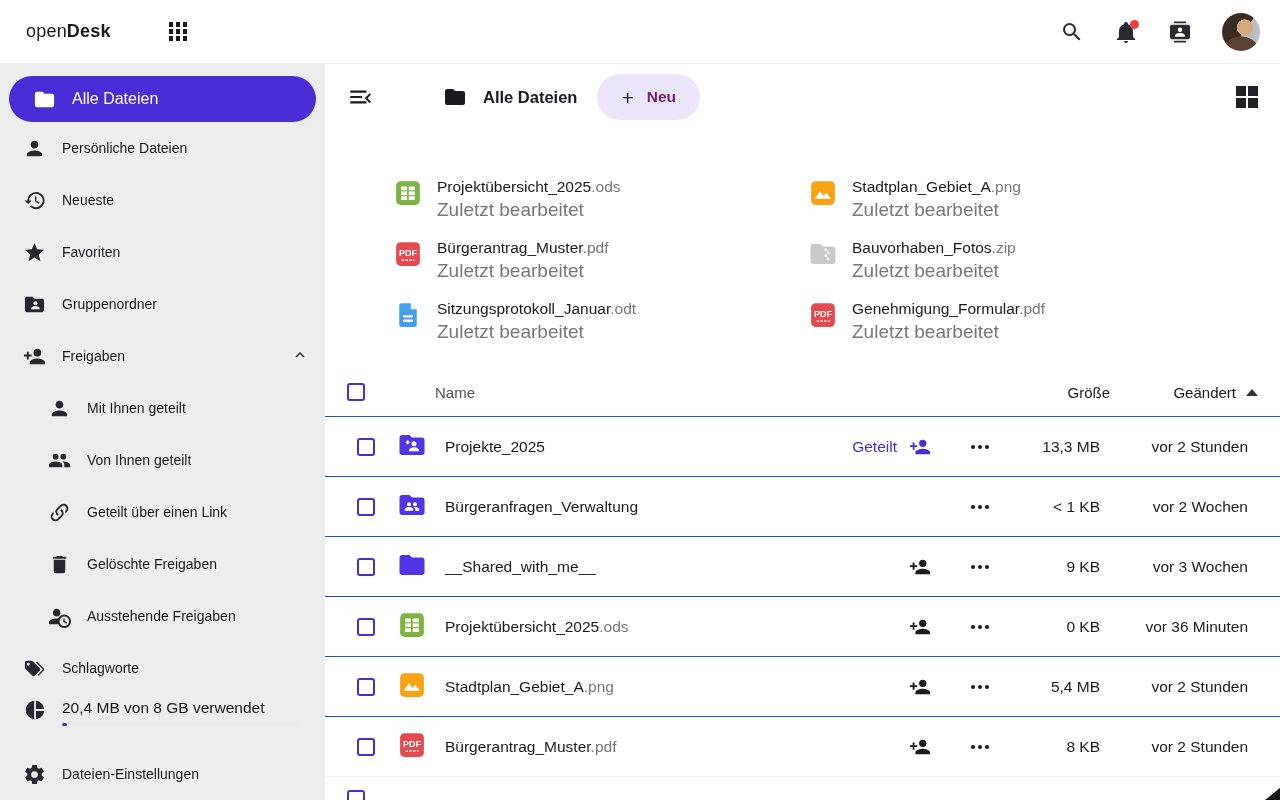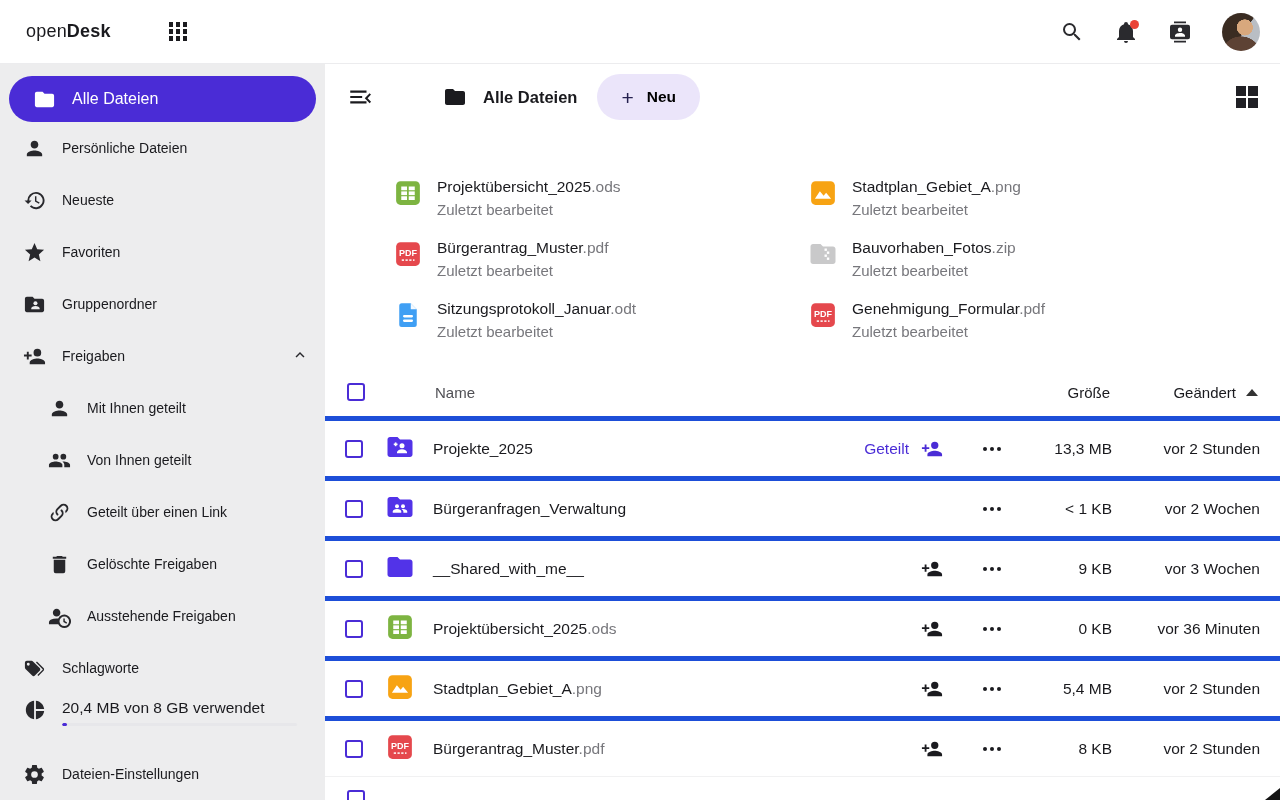--- a/index.html
+++ b/index.html
@@ -53,40 +53,40 @@
   .main { flex:1; background:#fff; display:flex; flex-direction:column; position:relative; }
   .main-header { height:66px; display:flex; align-items:center; padding:0 22px; }
   .collapse-btn { width:26px; height:26px; cursor:pointer; }
   .collapse-btn svg { width:26px; height:26px; fill:#1b1b1f; }
   .crumb { display:flex; align-items:center; margin-left:70px; cursor:pointer; }
   .crumb svg { width:24px; height:24px; fill:#1b1b1f; }
   .crumb .title { margin-left:16px; font-size:16.5px; font-weight:700; }
   .new-btn { margin-left:20px; height:46px; border-radius:23px; background:#ebe5fa;
     display:flex; align-items:center; padding:0 24px; cursor:pointer; border:none; }
   .new-btn .plus { font-size:21px; font-weight:400; color:#25204f; line-height:1; }
-  .new-btn .nb-label { margin-left:13px; font-size:15.5px; font-weight:700; color:#000000; }
+  .new-btn .nb-label { margin-left:13px; font-size:15.5px; font-weight:700; color:#701a75; }
   .view-toggle { margin-left:auto; display:grid; grid-template-columns:10px 10px;
     grid-template-rows:10px 10px; gap:2.5px; cursor:pointer; }
   .view-toggle span { background:#212125; }
 
   
   .recent-grid { margin:46px 0 0 68px; display:grid; grid-template-columns:415px 430px;
     row-gap:16px; }
   .recent-item { display:flex; height:45px; cursor:pointer; }
   .ficon { width:30px; height:30px; flex-shrink:0; margin-top:2px; }
   .recent-item .rtext { margin-left:14px; }
   .fname { font-size:15.5px; line-height:22px; color:#1a1a1e; }
   .fext { color:#77777c; }
-  .fsub { font-size:15px; line-height:23px; color:#77777c; }
+  .fsub { font-size:19px; line-height:23px; color:#77777c; }
 
   
   .list-header { margin-top:25px; height:48px; display:flex; align-items:center;
     padding:0 22px; font-size:15px; color:#505055; }
-  .file-row { height:60px; display:flex; align-items:center; padding:0 20px;
-    border-top:5px solid #1d4ed8; font-size:15.5px; }
+  .file-row { height:60px; display:flex; align-items:center; padding:0 32px;
+    border-top:1px solid #1d4ed8; font-size:15.5px; }
   .cell-check { width:40px; }
   .checkbox { width:18px; height:18px; border:2px solid #4a2cd6; border-radius:3px;
     background:#fff; cursor:pointer; }
   .cell-icon { width:48px; }
   .cell-icon .ficon { margin-top:0; }
   .cell-name { flex:1; cursor:pointer; }
   .cell-share { width:140px; display:flex; align-items:center; justify-content:flex-end;
     padding-right:24px; }
   .shared-label { font-size:15.5px; font-weight:500; margin-right:12px; cursor:pointer; }
   .share-btn { width:22px; height:22px; cursor:pointer; }

